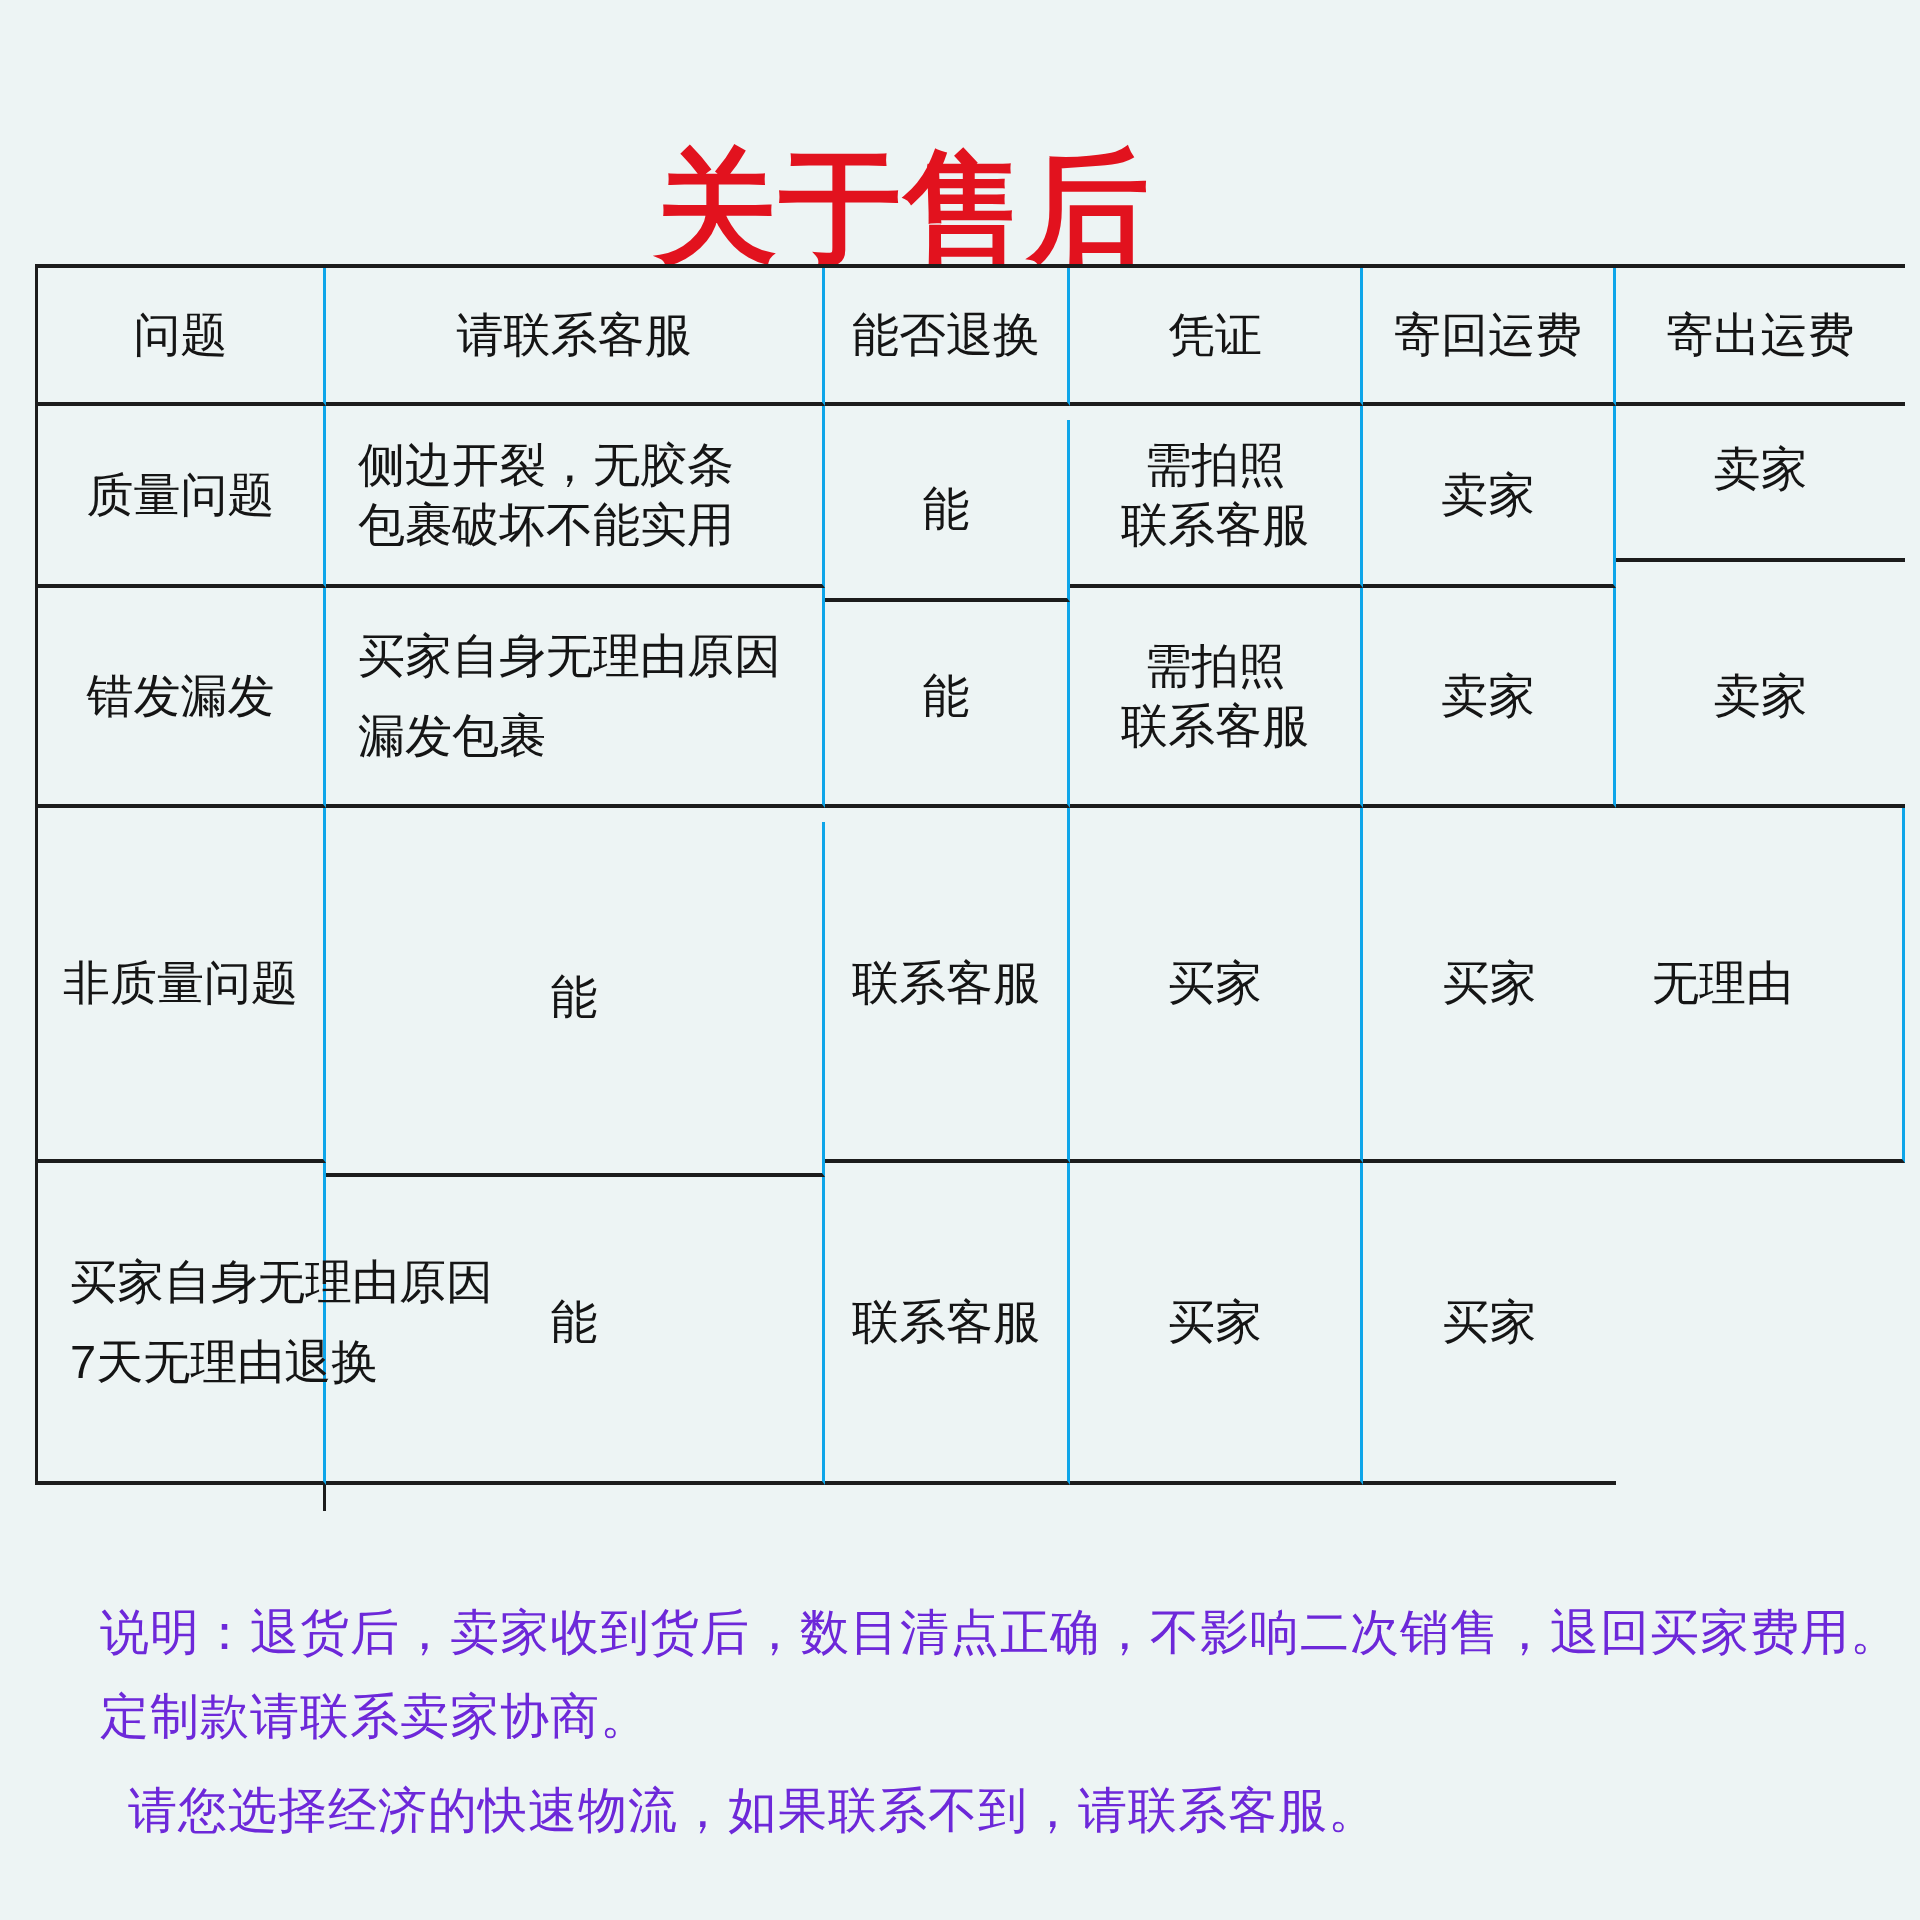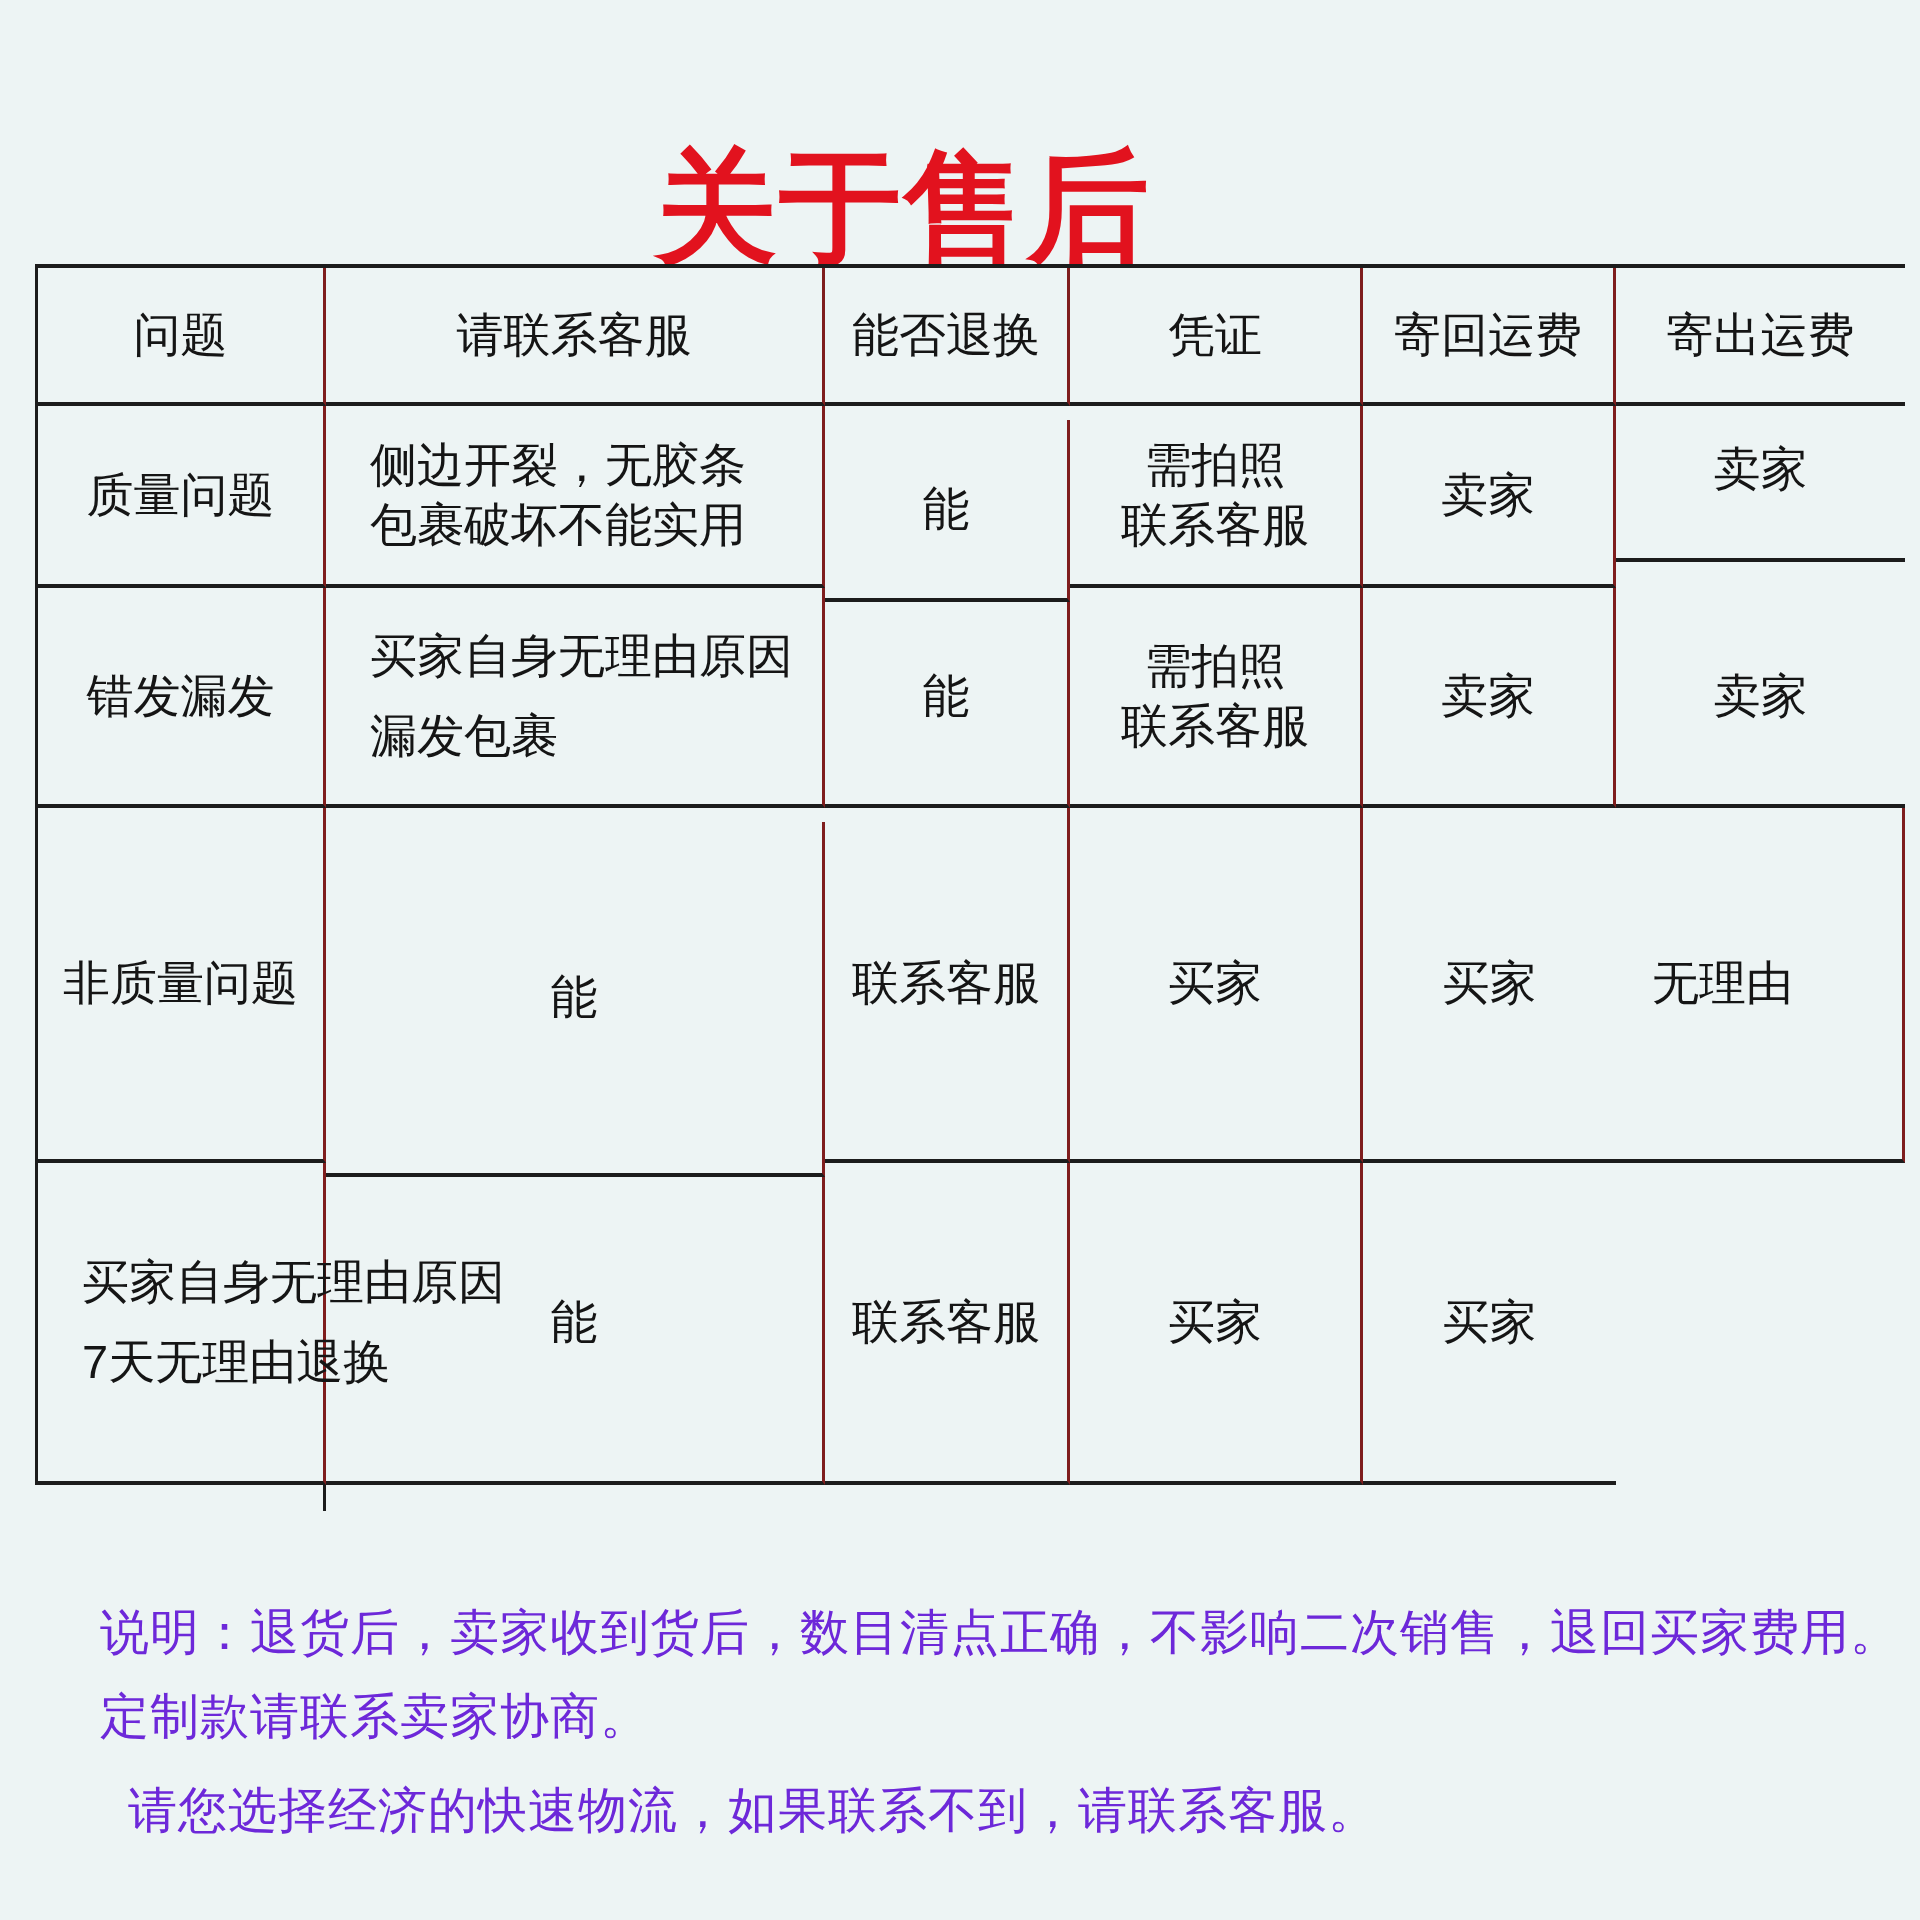--- a/index.html
+++ b/index.html
@@ -37,31 +37,31 @@
     grid-template-rows:138px 182px 220px 355px 322px;
     border-top:4px solid #1c1c1c;
     border-left:3px solid #1c1c1c;
   }
   .cell{
     display:flex;
     flex-direction:column;
     align-items:center;
     justify-content:center;
     border-bottom:4px solid #1c1c1c;
-    border-right:3px solid #7f1d1d;
+    border-right:3px solid #0ea5e9;
     font-size:47px;
     line-height:1.25;
     text-align:center;
     white-space:nowrap;
   }
   .cell.last{border-right:none;}
   .cell.reason{
     align-items:flex-start;
     text-align:left;
-    padding-left:44px;
+    padding-left:32px;
   }
   .cell.left1{
     align-items:flex-start;
     text-align:center;
     padding-left:36px;
   }
   .lh60 .ln{line-height:60px;}
   .lh72 .ln{line-height:72px;}
   .lh80 .ln{line-height:80px;}
   .gap .ln:nth-child(3){margin-top:8px;}

